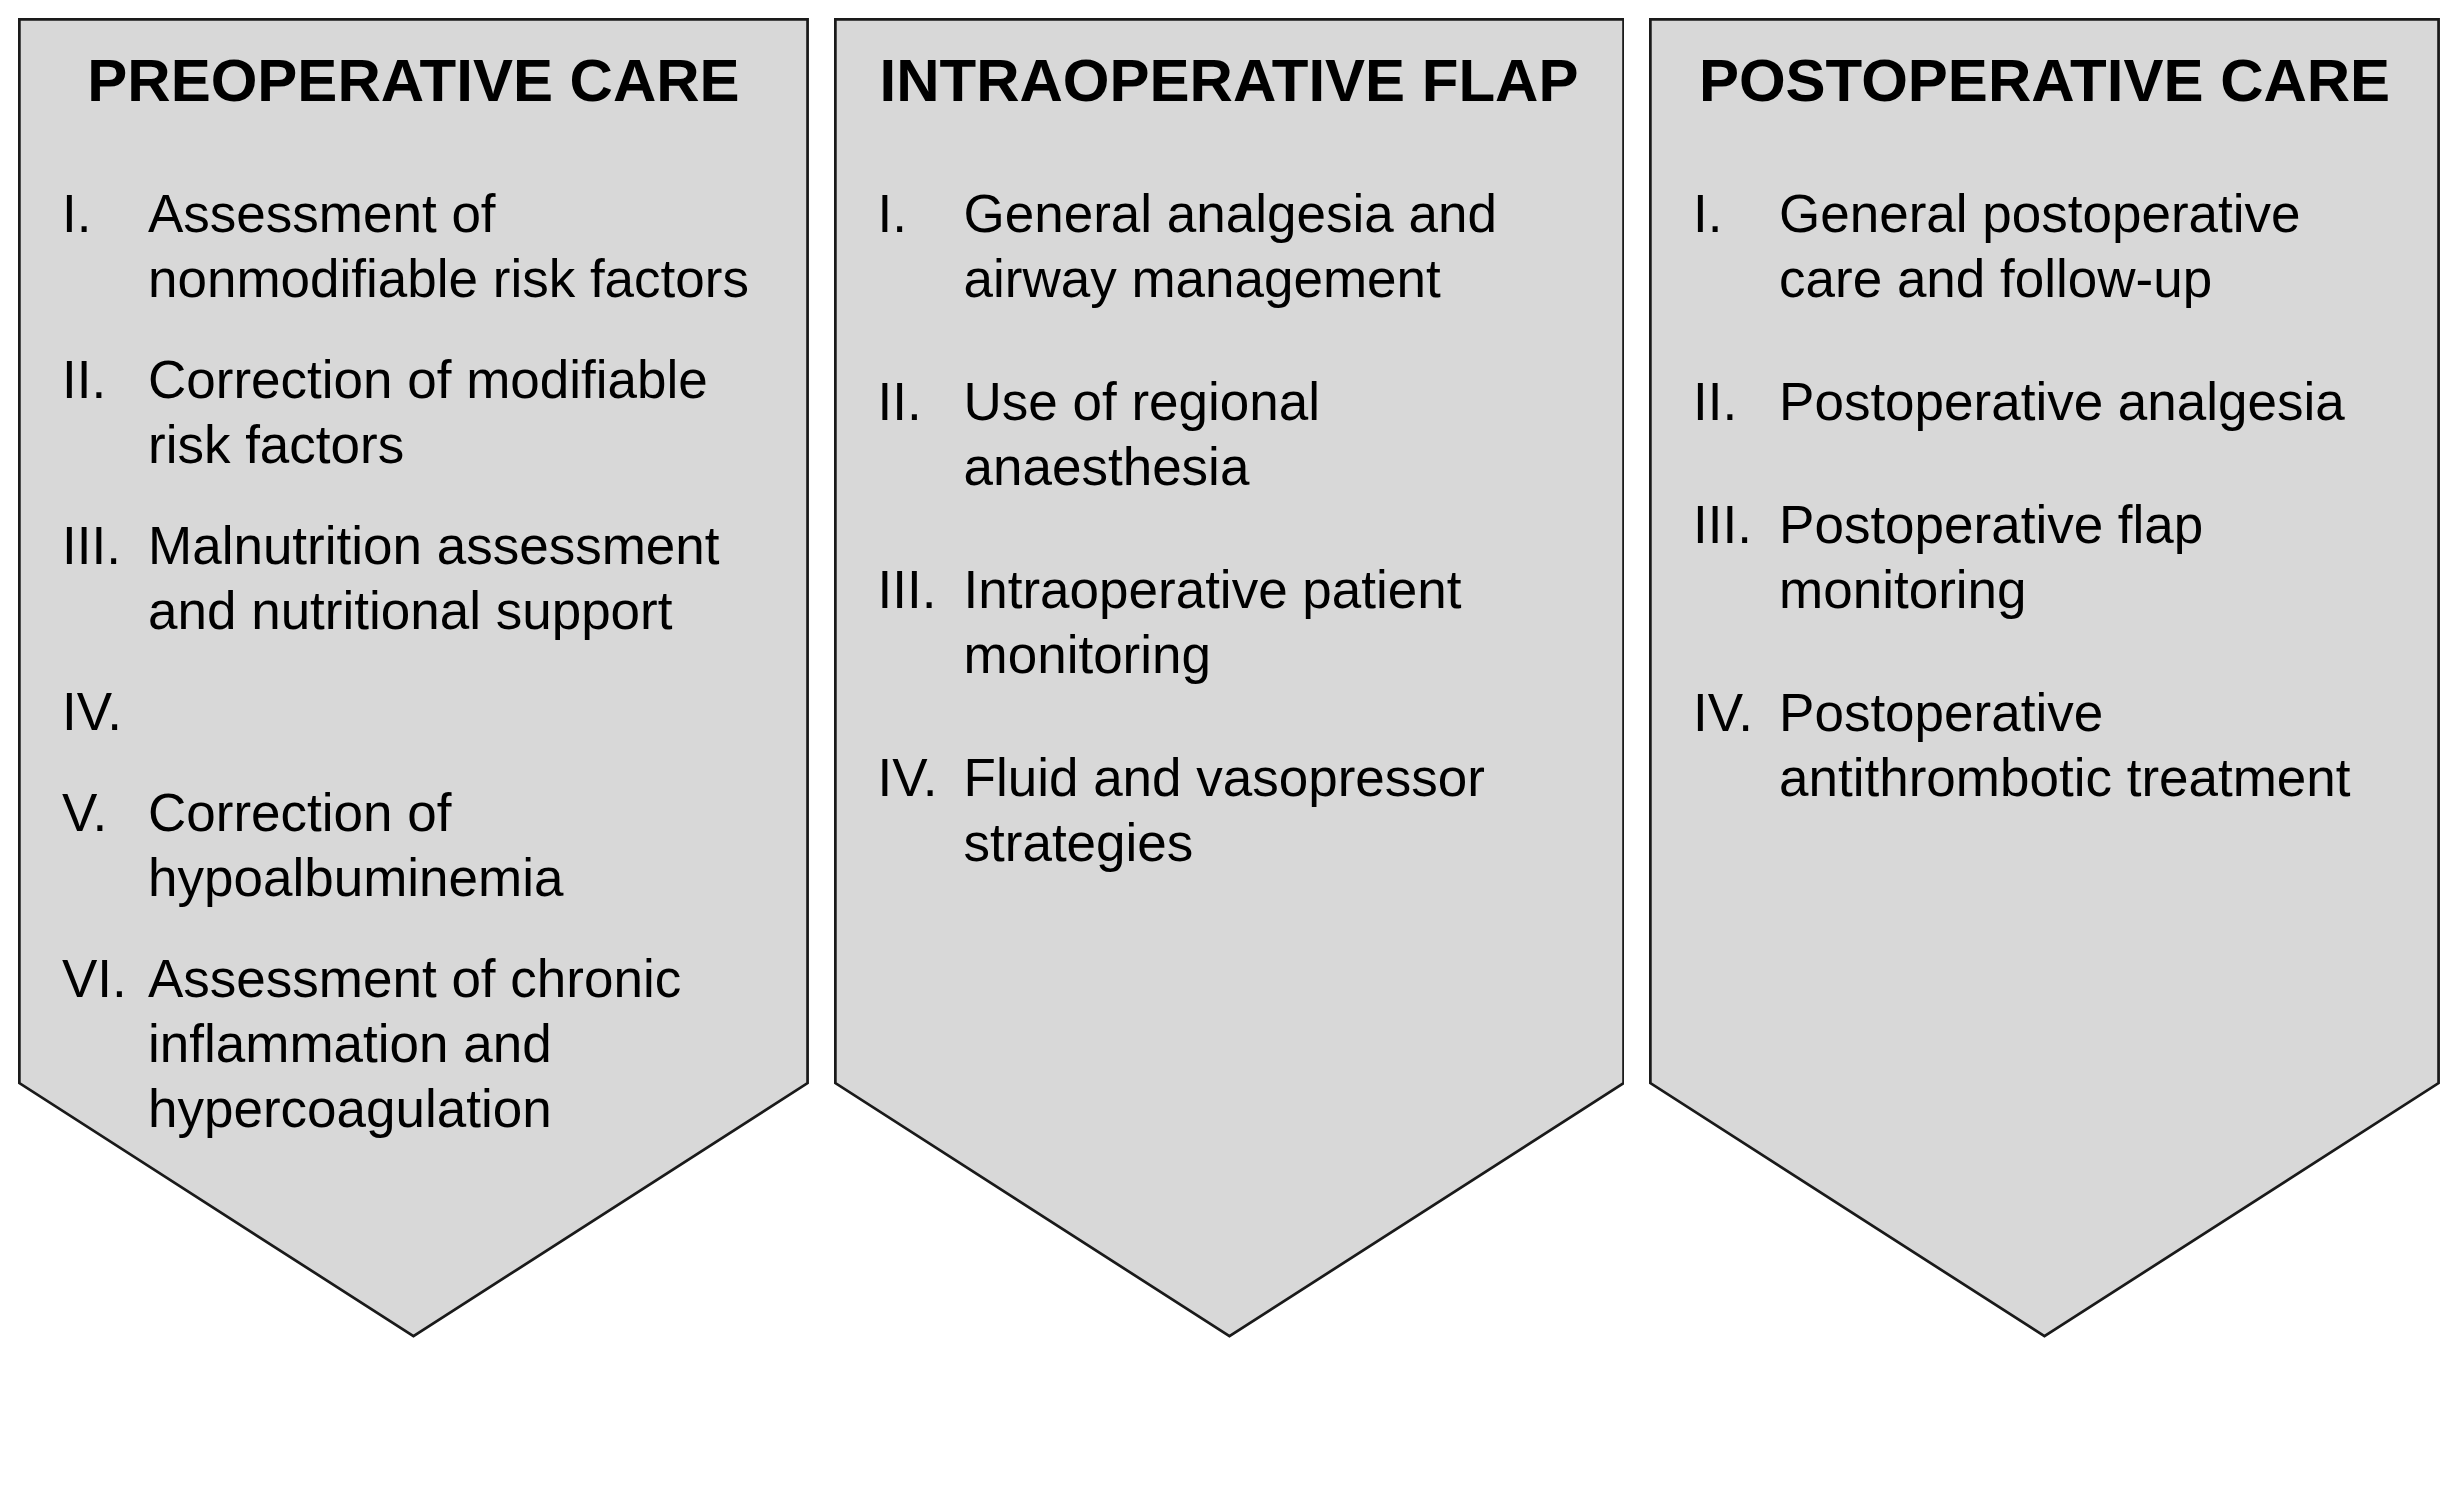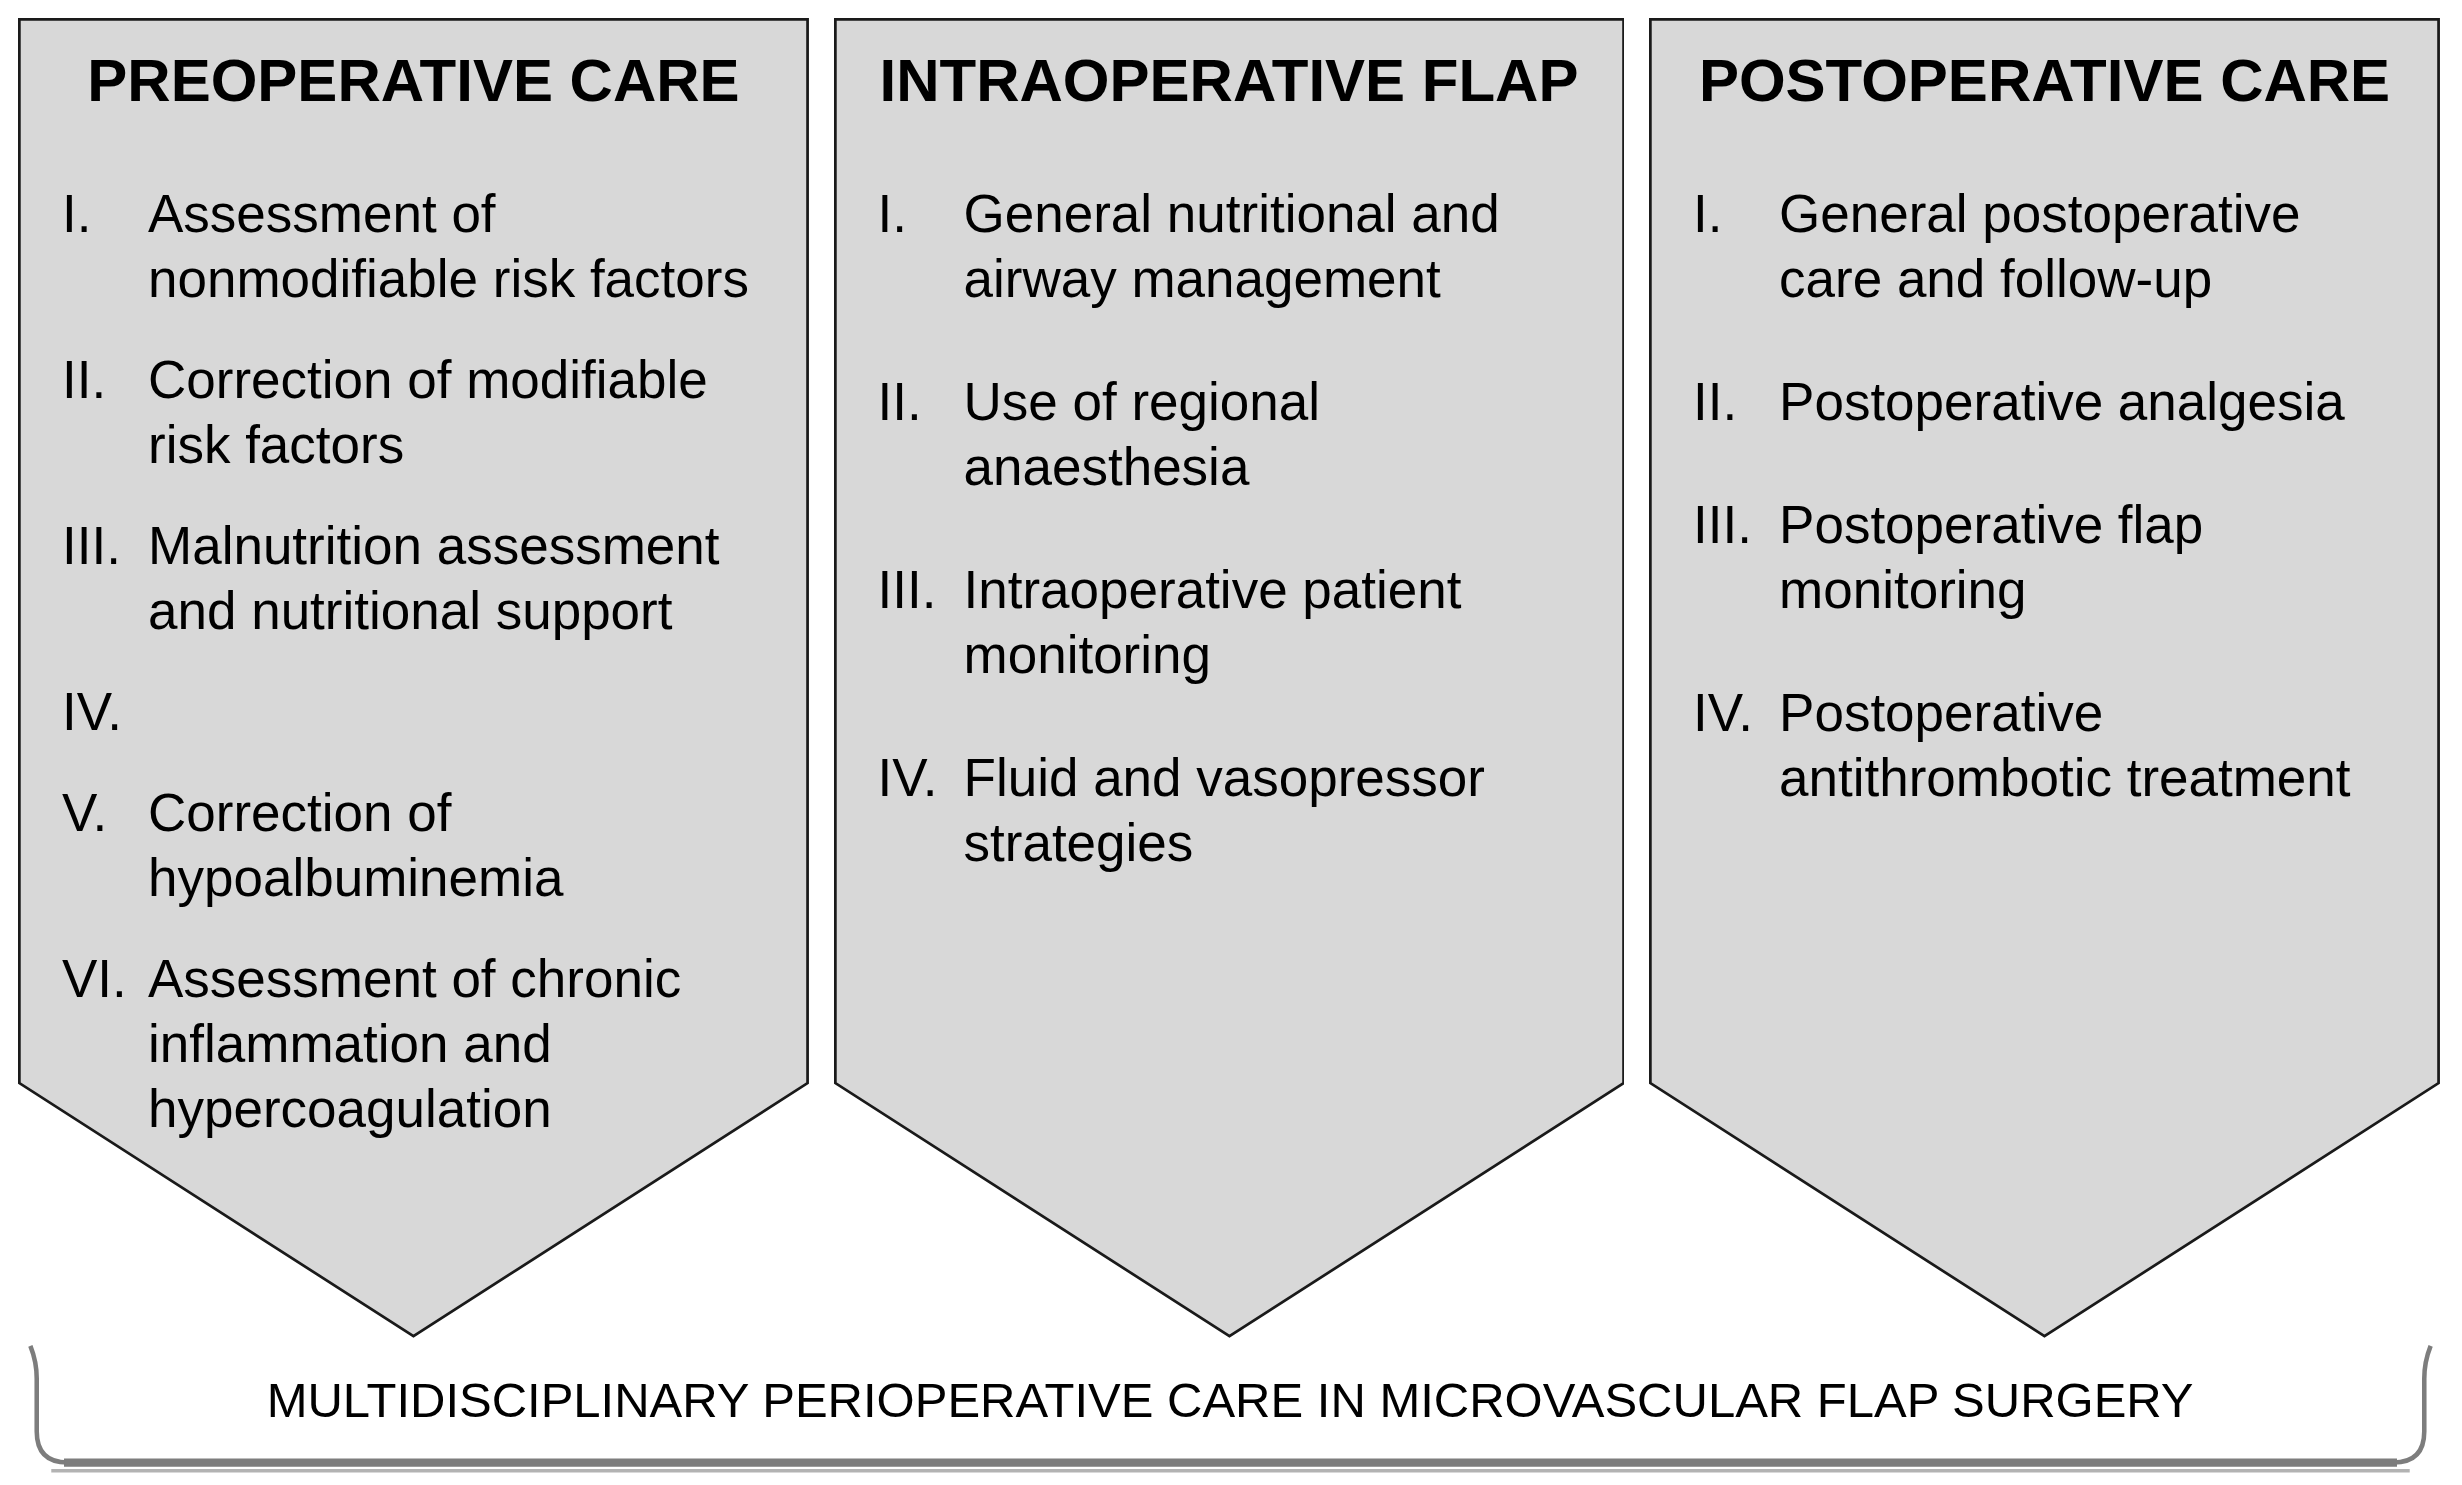--- a/index.html
+++ b/index.html
@@ -135,21 +135,21 @@
 
     <div class="arrow-column col-1">
       <svg class="arrow-bg" viewBox="0 0 870 1450" preserveAspectRatio="none" aria-hidden="true">
         <polygon points="1.5,1.5 868.5,1.5 868.5,1170 435,1448 1.5,1170" fill="#d8d8d8" stroke="#1a1a1a" stroke-width="3"></polygon>
       </svg>
       <div class="col-content">
         <div class="col-title">INTRAOPERATIVE FLAP</div>
         <div class="list">
           <div class="item">
             <span class="item-num">I.</span>
-            <span class="item-text">General nutritional and
+            <span class="item-text">General analgesia and
 airway management</span>
           </div>
           <div class="item">
             <span class="item-num">II.</span>
             <span class="item-text">Use of regional
 anaesthesia</span>
           </div>
           <div class="item">
             <span class="item-num">III.</span>
             <span class="item-text">Intraoperative patient
@@ -189,23 +189,15 @@
             <span class="item-num">IV.</span>
             <span class="item-text">Postoperative
 antithrombotic treatment</span>
           </div>
         </div>
       </div>
     </div>
 
   </div>
 
-  <div class="footer-banner">
-    <svg class="bracket-svg" viewBox="0 0 2654 148" preserveAspectRatio="none" aria-hidden="true">
-      <path d="M 7,2 C 11,12 14,22 14,38 L 14,96 Q 14,130 48,130 L 2606,130 Q 2640,130 2640,96 L 2640,38 C 2640,22 2643,12 2647,2" fill="none" stroke="#7d7d7d" stroke-width="5"></path>
-      <path d="M 44,130 L 2610,130" fill="none" stroke="#7d7d7d" stroke-width="9"></path>
-      <path d="M 30,139 L 2624,139" fill="none" stroke="#b3b3b3" stroke-width="4"></path>
-    </svg>
-    <div class="footer-label">MULTIDISCIPLINARY PERIOPERATIVE CARE IN MICROVASCULAR FLAP SURGERY</div>
-  </div>
 
 </div>
 
 
 </body></html>

